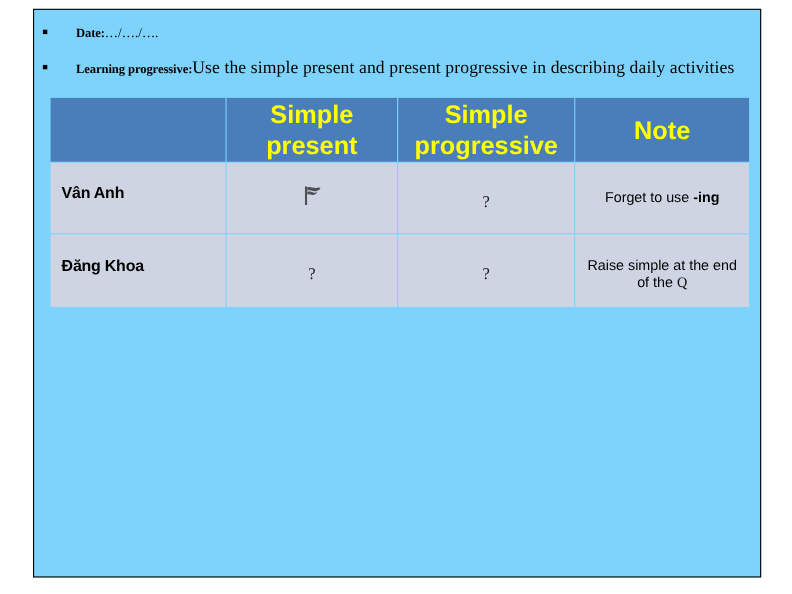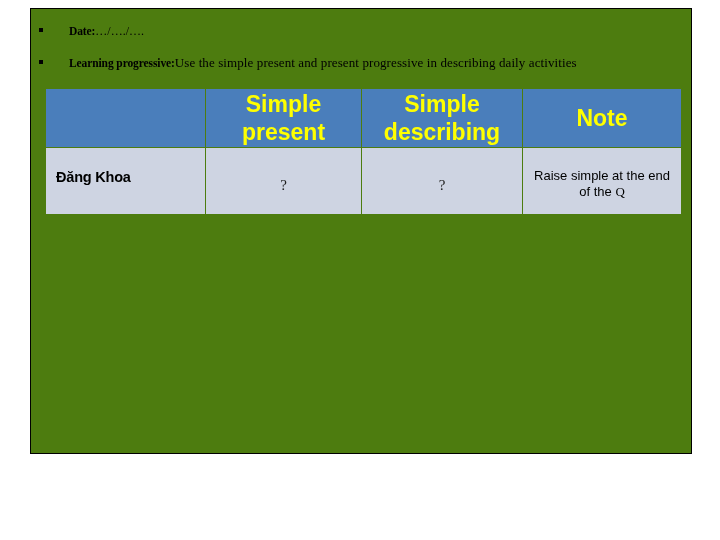--- a/index.html
+++ b/index.html
@@ -12,23 +12,23 @@
     height: 540px;
     overflow: hidden;
     font-family: "Liberation Serif", serif;
   }
 
   #slide {
     position: absolute;
     left: 30px;
     top: 8px;
     width: 662px;
-    height: 446px;
+    height: 517px;
     border: 1.5px solid #000000;
-    background: #4d7c0f;
+    background: #7dd3fc;
     box-sizing: border-box;
   }
 
   
   .bullet-line {
     position: absolute;
     display: flex;
     align-items: baseline;
     white-space: nowrap;
   }
@@ -54,21 +54,21 @@
   }
   .lbl-normal {
     font-family: "Liberation Serif", serif;
     font-weight: normal;
     font-size: 12px;
     color: #000000;
   }
   .lbl-objective {
     font-family: "Liberation Serif", serif;
     font-weight: normal;
-    font-size: 13px;
+    font-size: 16px;
     color: #000000;
     letter-spacing: 0.1px;
   }
 
   #row-date { left: 8px; top: 12px; }
   #row-obj  { left: 8px; top: 44px; }
 
   
   #objectives-table {
     position: absolute;
@@ -177,26 +177,40 @@
     <colgroup>
       <col class="col-name">
       <col class="col-sp">
       <col class="col-spg">
       <col class="col-note">
     </colgroup>
     <thead>
       <tr>
         <th class="hdr-blank"></th>
         <th>Simple present</th>
-        <th>Simple describing</th>
+        <th>Simple progressive</th>
         <th>Note</th>
       </tr>
     </thead>
     <tbody>
 
+      <tr class="band-dark r1">
+        <td class="cell-name align-bottom">Vân Anh</td>
+        <td class="cell-mark">
+          <span class="flag-glyph">
+            <svg width="18" height="20" viewBox="0 0 18 20">
+              <path d="M3.2 1.6 L3.2 18.4" stroke="#4d5057" stroke-width="1.9" fill="none"></path>
+              <path d="M4.3 2.3 C7.5 1.2 10.5 3.6 13.6 2.6 C14.8 2.2 15.8 2.4 16.4 3.3 C14.7 5.1 12.3 6.2 10.2 5.8 C7.9 5.4 6.1 4.6 4.3 5.2 Z" fill="#4d5057"></path>
+              <path d="M4.3 6.2 C6.3 5.7 8.2 6.5 10.0 7.0 C11.4 7.4 12.6 7.3 13.6 6.6 C12.7 8.3 10.9 9.4 9.0 9.2 C7.2 9.0 5.8 8.2 4.3 8.6 Z" fill="#4d5057"></path>
+            </svg>
+          </span>
+        </td>
+        <td class="cell-mark qmark align-top">?</td>
+        <td class="cell-note"><span>Forget to use </span><span class="bold">-ing</span></td>
+      </tr>
 
 
       <tr class="band-dark r3">
         <td class="cell-name align-bottom">Đăng Khoa</td>
         <td class="cell-mark qmark align-top">?</td>
         <td class="cell-mark qmark align-top">?</td>
         <td class="cell-note align-top"><span>Raise simple at the end of the </span><span class="serif-q">Q</span></td>
       </tr>
 
 

